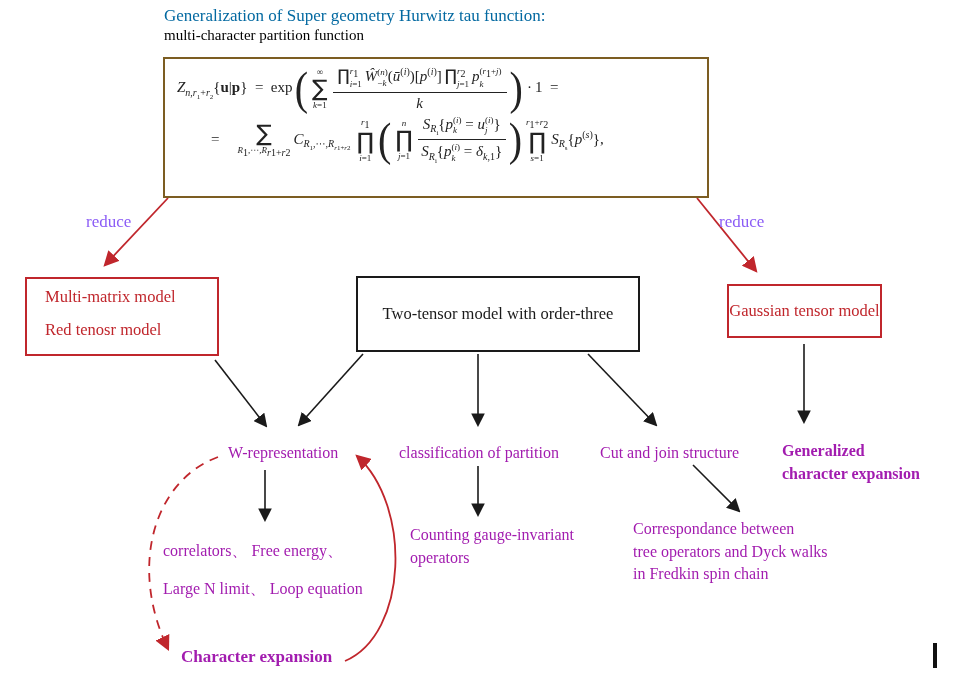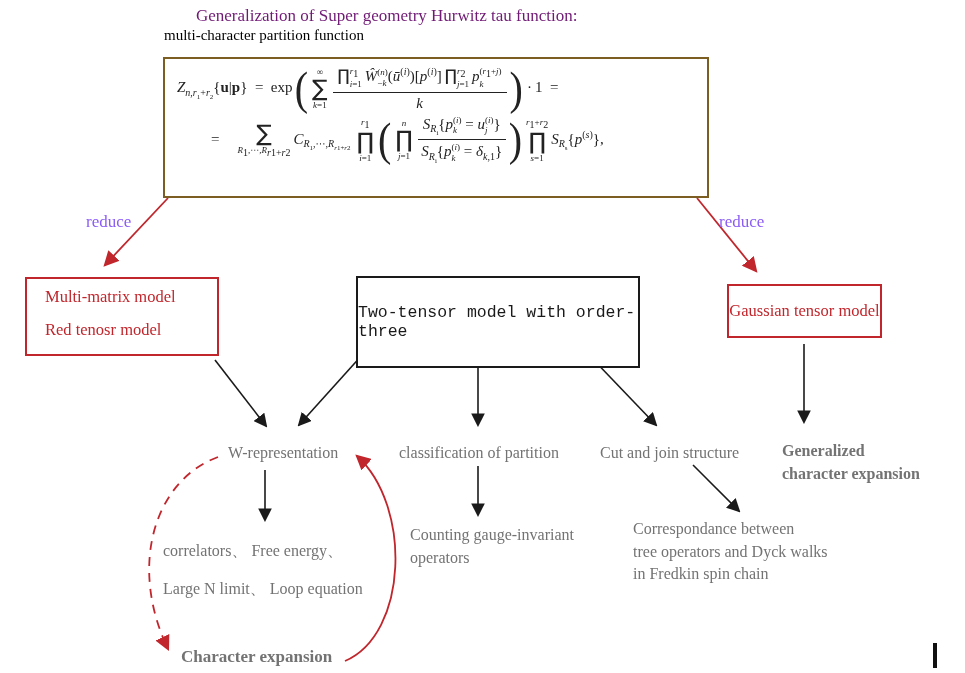--- a/index.html
+++ b/index.html
@@ -2,21 +2,21 @@
 <html><head>
 <meta charset="utf-8">
 <style>
   * { margin:0; padding:0; box-sizing:border-box; }
   html,body { background:#ffffff; }
   body { font-family:"Liberation Serif", serif; color:#1a1a1a; }
   .canvas { position:relative; width:965px; height:673px; background:#ffffff; overflow:hidden; }
   .abs { position:absolute; }
   .arrows { position:absolute; left:0; top:0; pointer-events:none; }
 
-  .title { font-size:17px; color:#701a75;margin-left:32px; }
+  .title { font-size:17px; color:#0369a1; }
   .subtitle { font-size:15px; color:#000000; }
 
   .formula-box { border:2px solid #7c5d22; background:#ffffff; }
   .fline { white-space:nowrap; font-size:15px; color:#222222; }
   .fline i { font-style:italic; }
   .fline sup, .fline sub { font-size:10px; }
   .bigop { display:inline-flex; flex-direction:column; align-items:center; vertical-align:middle; line-height:1; margin:0 3px; }
   .bigop .hi, .bigop .lo { font-size:9px; line-height:1.15; white-space:nowrap; }
   .bigop .op { font-size:23px; line-height:1.0; font-family:"DejaVu Sans", sans-serif; }
   .inprod { font-size:16px; font-family:"DejaVu Sans", sans-serif; }
@@ -26,21 +26,21 @@
   .ss { display:inline-flex; flex-direction:column; align-items:flex-start; vertical-align:middle; font-size:9px; line-height:1.15; }
   .scr { font-size:10px; vertical-align:-4px;margin-top:48px; }
   .scr sub { font-size:7px; }
   .lp, .rp { display:inline-block; font-size:40px; font-weight:300; line-height:0; vertical-align:middle; transform:scaleY(1.15); margin:0 1px; }
 
   .rlabel { font-size:17px; color:#8b5cf6; }
   .node-box { border:2px solid; background:#ffffff; }
   .box-red { border-color:#c0262c; color:#c0262c; }
   .box-black { border-color:#1a1a1a; color:#1a1a1a; display:flex; align-items:center; justify-content:center; }
   .centered { display:flex; align-items:center; justify-content:center; }
-  .lbl { font-size:16px; color:#737373; white-space:nowrap; }
+  .lbl { font-size:16px; color:#a21caf; white-space:nowrap; }
   .bold { font-weight:bold; }
   .mline { line-height:22.5px; }
   .cursor-bar { width:4px; height:25px; background:#111111; }
 </style>
 </head>
 <body>
 
 <div class="canvas">
 
   <svg class="arrows" width="965" height="673" viewBox="0 0 965 673">
@@ -119,21 +119,21 @@
   </div>
 
   <div class="abs rlabel" style="left:86px; top:212px;">reduce</div>
   <div class="abs rlabel" style="left:719px; top:212px;">reduce</div>
 
   <div class="abs node-box box-red" style="left:25px; top:277px; width:194px; height:79px; padding:8px 0 8px 18px; font-size:16.5px;">
     <div>Multi-matrix model</div>
     <div style="margin-top:13px;">Red tenosr model</div>
   </div>
 
-  <div class="abs node-box box-black" style="left:356px; top:276px; width:284px; height:92px; font-size:16.5px;font-family:Liberation Mono, monospace;">Two-tensor model with order-three</div>
+  <div class="abs node-box box-black" style="left:356px; top:276px; width:284px; height:76px; font-size:16.5px;">Two-tensor model with order-three</div>
 
   <div class="abs node-box box-red centered" style="left:727px; top:284px; width:155px; height:54px; font-size:16.5px;">Gaussian tensor model</div>
 
   <div class="abs lbl" style="left:228px; top:444px;">W-representation</div>
   <div class="abs lbl" style="left:399px; top:444px;">classification of partition</div>
   <div class="abs lbl" style="left:600px; top:444px;">Cut and join structure</div>
 
   <div class="abs lbl bold mline" style="left:782px; top:440px;font-family:Liberation Serif, serif;">
     <div>Generalized</div>
     <div>character expansion</div>

